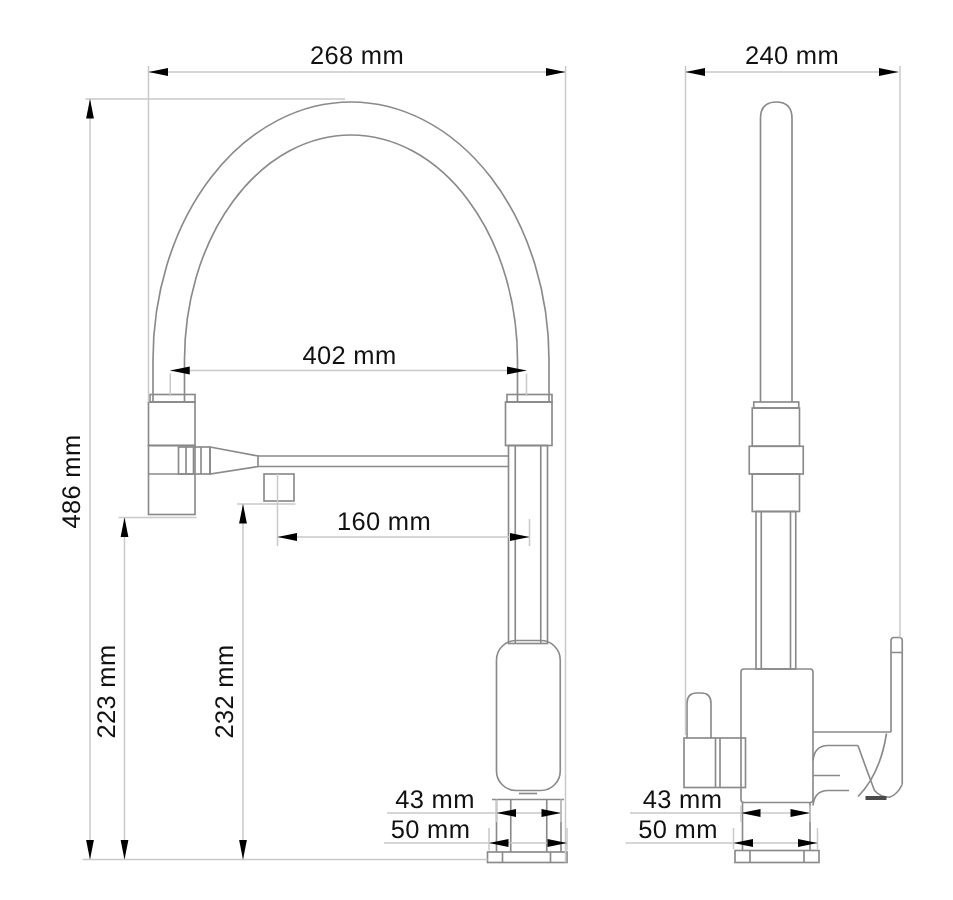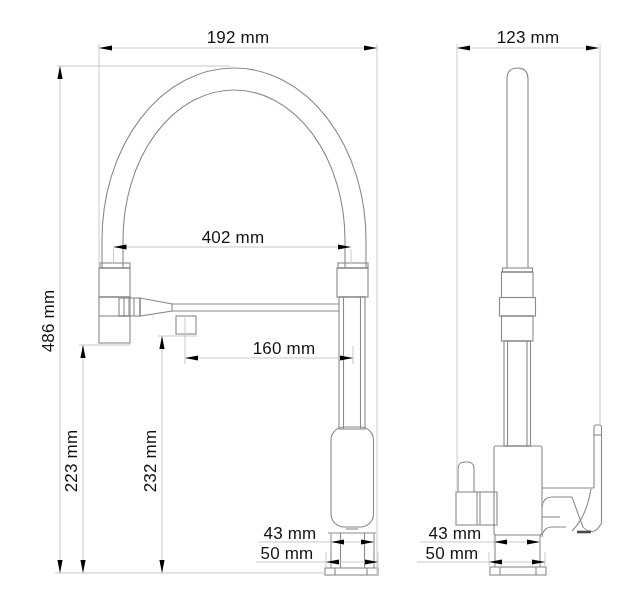--- a/index.html
+++ b/index.html
@@ -180,27 +180,27 @@
       <polygon points="378,562 365,559.4 365,564.6"></polygon>
 
       <polygon points="494,542 507,539.4 507,544.6"></polygon>
       <polygon points="540,542 527,539.4 527,544.6"></polygon>
 
       <polygon points="489,562 502,559.4 502,564.6"></polygon>
       <polygon points="545,562 532,559.4 532,564.6"></polygon>
     </g>
   </svg>
 
-  <div class="dim-label" style="left:238px;top:37px;">192 mm</div>
-
-  <div class="dim-label" style="left:528px;top:37px;">123 mm</div>
+  <div class="dim-label" style="left:238px;top:37px;">268 mm</div>
+
+  <div class="dim-label" style="left:528px;top:37px;">240 mm</div>
 
   <div class="dim-label" style="left:233px;top:237px;">402 mm</div>
 
-  <div class="dim-label" style="left:284px;top:348px;">160 mm</div>
+  <div class="dim-label" style="left:256px;top:348px;">160 mm</div>
 
   <div class="dim-label vert" style="left:48px;top:321px;">486 mm</div>
 
   <div class="dim-label vert" style="left:71px;top:461px;">223 mm</div>
 
   <div class="dim-label vert" style="left:150px;top:461px;">232 mm</div>
 
   <div class="dim-label" style="left:290px;top:533px;">43 mm</div>
 
   <div class="dim-label" style="left:287px;top:553px;">50 mm</div>

